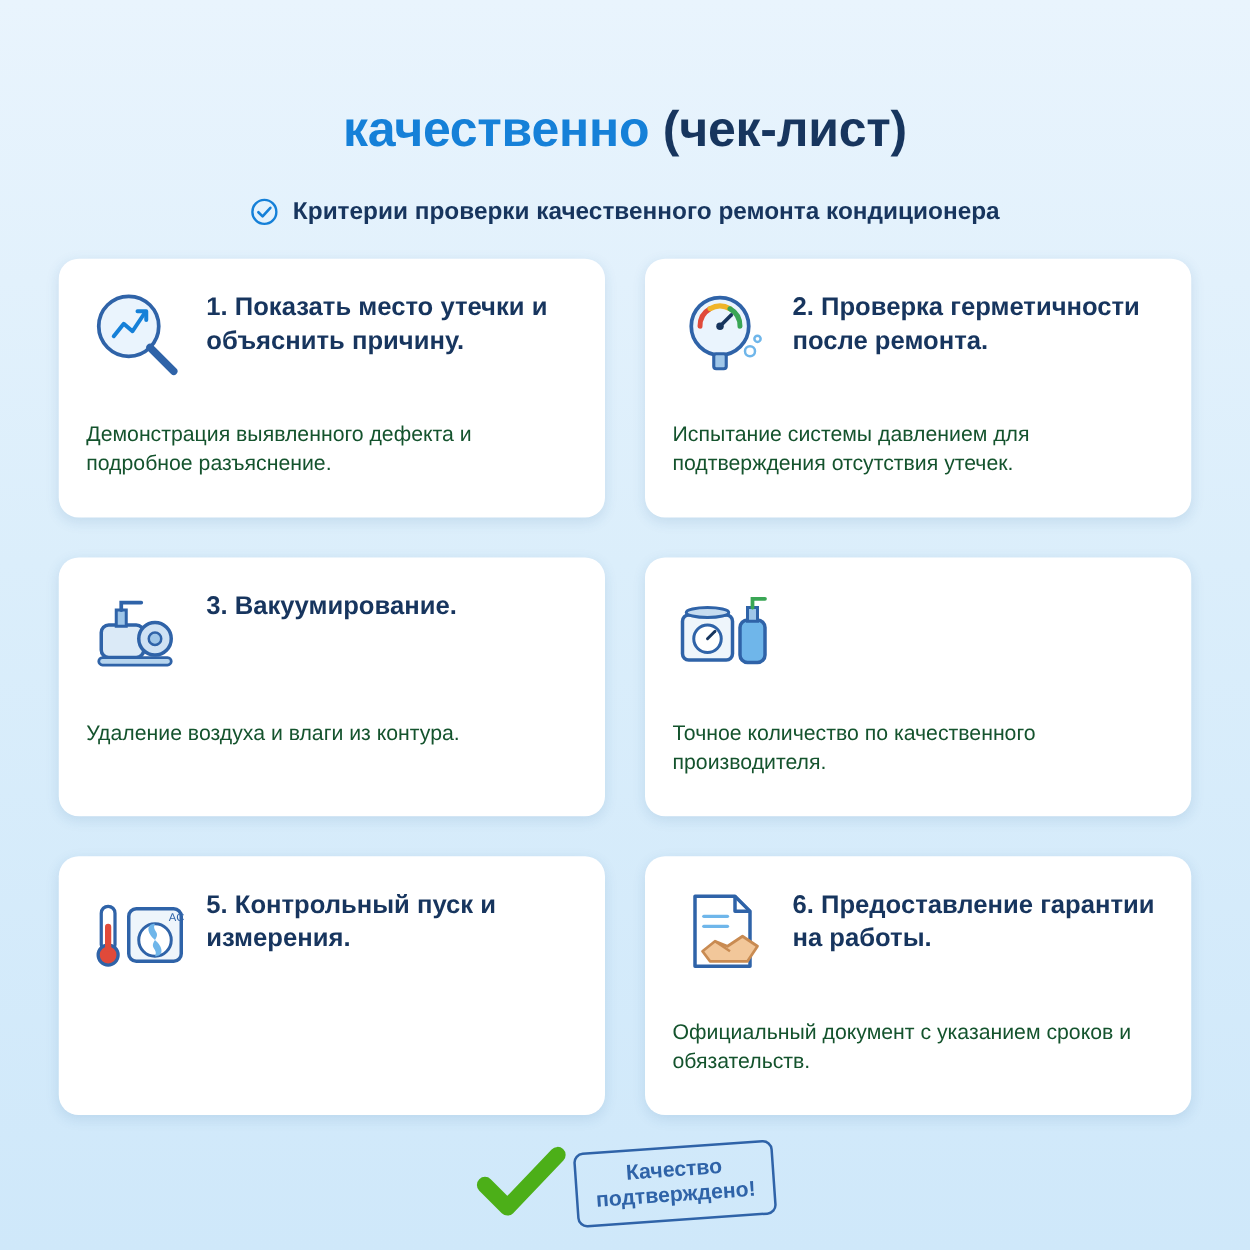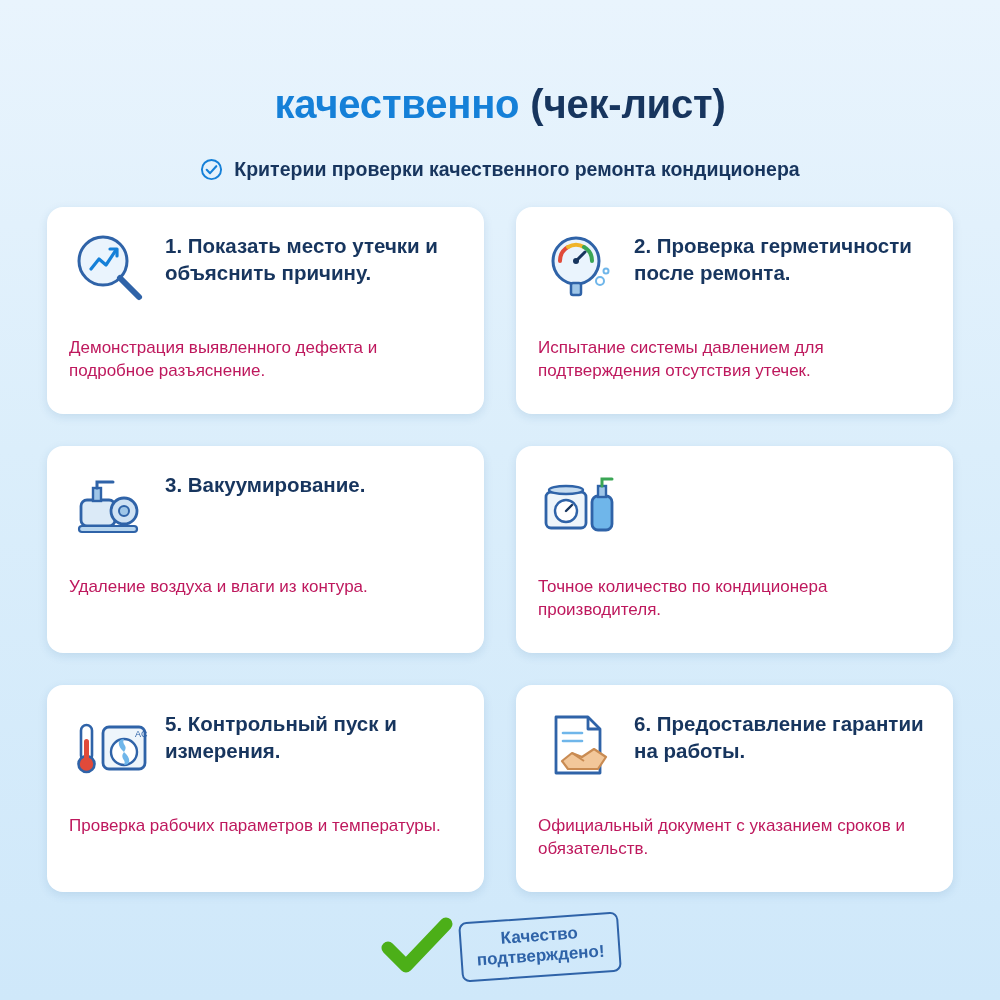--- a/index.html
+++ b/index.html
@@ -85,21 +85,21 @@
   .card-heading {
     font-size: 20.5px;
     font-weight: bold;
     color: #17355e;
     line-height: 1.28;
     padding-top: 6px;
   }
   .card-desc {
     margin-top: 14px;
     font-size: 17px;
-    color: #be185d;
+    color: #14532d;
     line-height: 1.35;
   }
 
   
   .footer {
     margin-top: 24px;
     display: flex;
     align-items: center;
     justify-content: center;
     gap: 6px;
@@ -193,38 +193,37 @@
       <svg class="card-icon" viewBox="0 0 82 82">
         <rect x="8" y="26" width="40" height="36" rx="5" fill="#eef5fb" stroke="#2f63a8" stroke-width="2.8"></rect>
         <circle cx="28" cy="45" r="11" fill="#ffffff" stroke="#2f63a8" stroke-width="2.4"></circle>
         <line x1="28" y1="45" x2="34" y2="39" stroke="#17355e" stroke-width="2.4" stroke-linecap="round"></line>
         <ellipse cx="28" cy="24" rx="17" ry="4" fill="#c6dcf0" stroke="#2f63a8" stroke-width="2.4"></ellipse>
         <rect x="54" y="30" width="20" height="34" rx="6" fill="#6fb6ea" stroke="#2f63a8" stroke-width="2.8"></rect>
         <rect x="60" y="20" width="8" height="11" fill="#9fc6e8" stroke="#2f63a8" stroke-width="2.4"></rect>
         <path d="M64 20 L64 13 L74 13" fill="none" stroke="#3aa655" stroke-width="3" stroke-linecap="round"></path>
       </svg>
     </div>
-    <div class="card-desc">Точное количество по кондиционера производителя.</div>
+    <div class="card-desc">Точное количество по качественного производителя.</div>
   </div>
 
   <div class="card">
     <div class="card-top">
       <svg class="card-icon" viewBox="0 0 82 82">
         <rect x="34" y="22" width="42" height="42" rx="6" fill="#eef5fb" stroke="#2f63a8" stroke-width="2.8"></rect>
         <circle cx="55" cy="47" r="13" fill="#ffffff" stroke="#2f63a8" stroke-width="2.4"></circle>
         <path d="M55 47 C48 41 48 34 55 34 C52 40 60 40 55 47Z" fill="#6fb6ea"></path>
         <path d="M55 47 C62 53 62 60 55 60 C58 54 50 54 55 47Z" fill="#6fb6ea"></path>
         <text x="66" y="32" font-size="9" fill="#2f63a8" font-family="Liberation Sans, sans-serif">AC</text>
         <rect x="12" y="20" width="11" height="36" rx="5.5" fill="#ffffff" stroke="#2f63a8" stroke-width="2.6"></rect>
         <circle cx="17.5" cy="59" r="8" fill="#e04a3a" stroke="#2f63a8" stroke-width="2.6"></circle>
         <rect x="15" y="34" width="5" height="22" rx="2.5" fill="#e04a3a"></rect>
       </svg>
       <div class="card-heading">5. Контрольный пуск и измерения.</div>
     </div>
-    <div class="card-desc">Проверка рабочих параметров и температуры.</div>
   </div>
 
   <div class="card">
     <div class="card-top">
       <svg class="card-icon" viewBox="0 0 82 82">
         <path d="M18 12 H50 L62 24 V68 H18 Z" fill="#ffffff" stroke="#2f63a8" stroke-width="2.8" stroke-linejoin="round"></path>
         <path d="M50 12 V24 H62" fill="none" stroke="#2f63a8" stroke-width="2.8" stroke-linejoin="round"></path>
         <line x1="25" y1="28" x2="44" y2="28" stroke="#6fb6ea" stroke-width="2.6" stroke-linecap="round"></line>
         <line x1="25" y1="36" x2="44" y2="36" stroke="#6fb6ea" stroke-width="2.6" stroke-linecap="round"></line>
         <path d="M24 56 L34 48 L44 52 L56 44 L68 52 L60 64 H30 Z" fill="#f2c79a" stroke="#c98b52" stroke-width="2.2" stroke-linejoin="round"></path>

